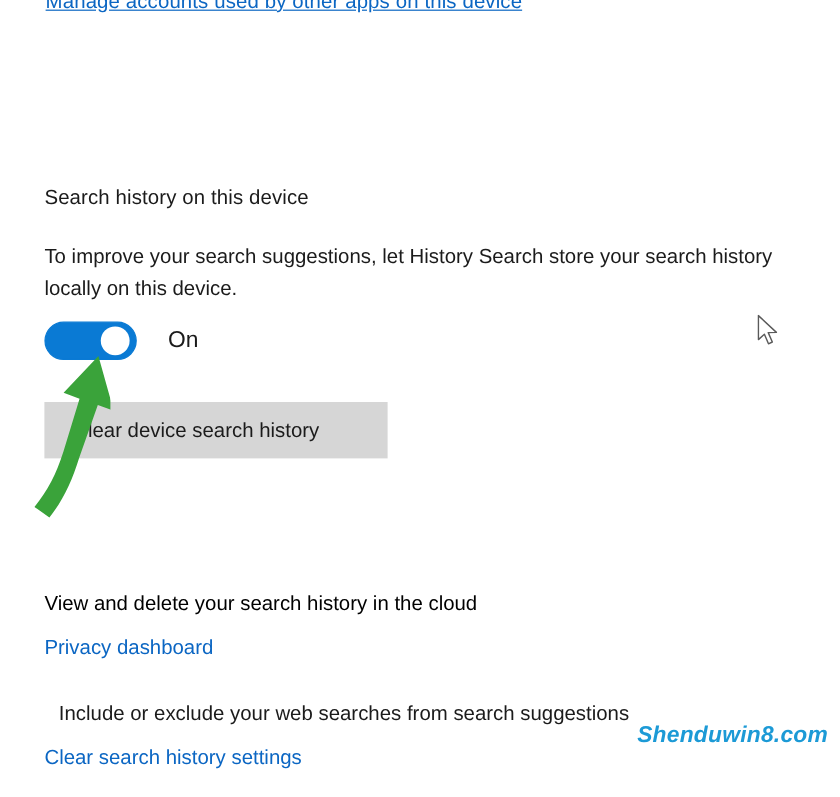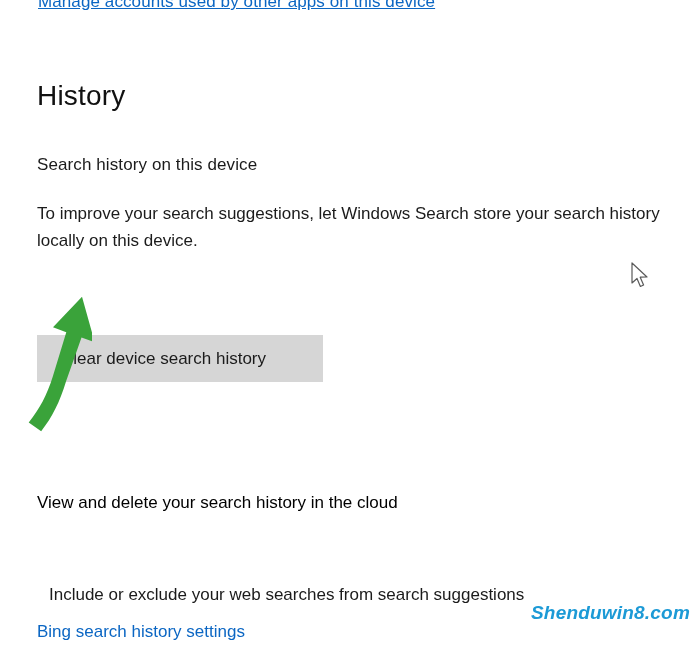--- a/index.html
+++ b/index.html
@@ -175,36 +175,42 @@
     letter-spacing: 0.2px;
   }
 </style>
 </head>
 <body>
 
 <div class="page">
 
   <a class="top-link" href="#">Manage accounts used by other apps on this device</a>
 
-  <div class="section-title">History</div>
 
   <div class="subhead-1">Search history on this device</div>
 
-  <div class="body-text">To improve your search suggestions, let Windows Search store your search history locally on this device.</div>
-
+  <div class="body-text">To improve your search suggestions, let History Search store your search history locally on this device.</div>
+
+  <div class="toggle-row">
+    <div class="toggle">
+      <div class="knob"></div>
+    </div>
+    <div class="toggle-label">On</div>
+  </div>
 
   <button class="clear-btn">Clear device search history</button>
 
 
   <div class="cloud-text">View and delete your search history in the cloud</div>
 
+  <a class="link-1" href="#">Privacy dashboard</a>
 
   <div class="include-text">Include or exclude your web searches from search suggestions</div>
 
-  <a class="link-2" href="#">Bing search history settings</a>
+  <a class="link-2" href="#">Clear search history settings</a>
 
   <svg class="green-arrow" viewBox="0 0 70 145">
     <path d="M46 2 L68 44 L54 42 L48 88 C46 110 42 126 34 142 L20 136 C28 120 32 106 34 86 L38 40 L24 38 Z" fill="#3aa33a" transform="rotate(12 40 70)"></path>
   </svg>
 
   <svg class="cursor" viewBox="0 0 20 28">
     <path d="M1 1 L1 21 L6 16.5 L9.4 24.5 L12.6 23 L9.2 15.2 L16 15 Z" fill="#ffffff" stroke="#5a5a5a" stroke-width="1.2" stroke-linejoin="round"></path>
   </svg>
 
   <div class="watermark">Shenduwin8.com</div>

